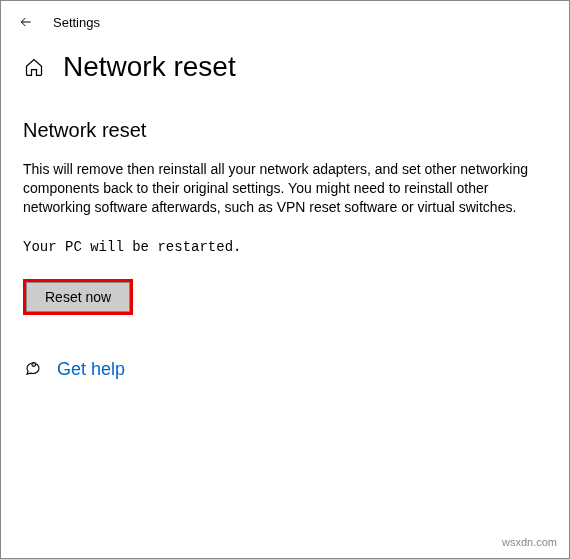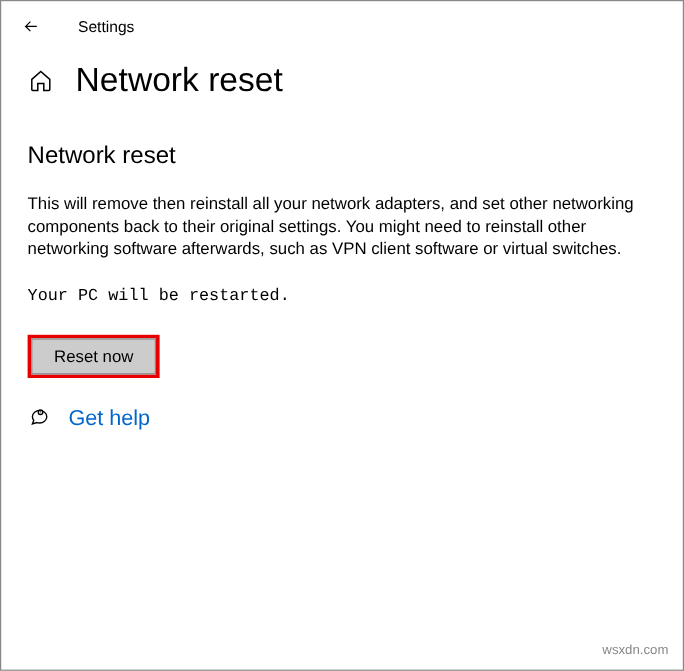--- a/index.html
+++ b/index.html
@@ -13,21 +13,21 @@
       width: 570px;
       height: 559px;
       overflow: hidden;
       position: relative;
       border: 1px solid #888;
     }
     .header {
       display: flex;
       align-items: center;
       padding: 12px 16px 6px 16px;
-      gap: 30px;
+      gap: 18px;
     }
     .back-arrow {
       width: 18px;
       height: 18px;
       display: flex;
       align-items: center;
       justify-content: center;
       cursor: pointer;
       color: #000;
     }
@@ -81,21 +81,21 @@
     }
     .restart-note {
       font-size: 14px;
       color: #000;
       margin-bottom: 24px;
       font-family: Liberation Mono, monospace;
     }
     .reset-button-wrap {
       display: inline-block;
       border: 3px solid #e60000;
-      margin-bottom: 23px;
+      margin-bottom: 44px;
       text-decoration: underline;
     }
     .reset-button {
       background: #cccccc;
       border: 1px solid #888;
       padding: 6px 18px;
       font-size: 14px;
       font-family: inherit;
       cursor: pointer;
       min-width: 90px;
@@ -148,21 +148,21 @@
     <svg viewBox="0 0 24 24" fill="none" stroke="currentColor" stroke-width="1.5">
       <path d="M3 11l9-8 9 8v10a1 1 0 0 1-1 1h-5v-7h-6v7H4a1 1 0 0 1-1-1V11z"></path>
     </svg>
   </div>
   <div class="page-title">Network reset</div>
 </div>
 
 <div class="content">
   <div class="section-heading">Network reset</div>
 
-  <div class="description">This will remove then reinstall all your network adapters, and set other networking components back to their original settings. You might need to reinstall other networking software afterwards, such as VPN client software or virtual switches.</div>
+  <div class="description">This will remove then reinstall all your network adapters, and set other networking components back to their original settings. You might need to reinstall other networking software afterwards, such as VPN reset software or virtual switches.</div>
 
   <div class="restart-note">Your PC will be restarted.</div>
 
   <div class="reset-button-wrap">
     <button class="reset-button">Reset now</button>
   </div>
 
   <div class="help-row">
     <div class="help-icon">
       <svg viewBox="0 0 24 24" fill="none" stroke="currentColor" stroke-width="1.5">

